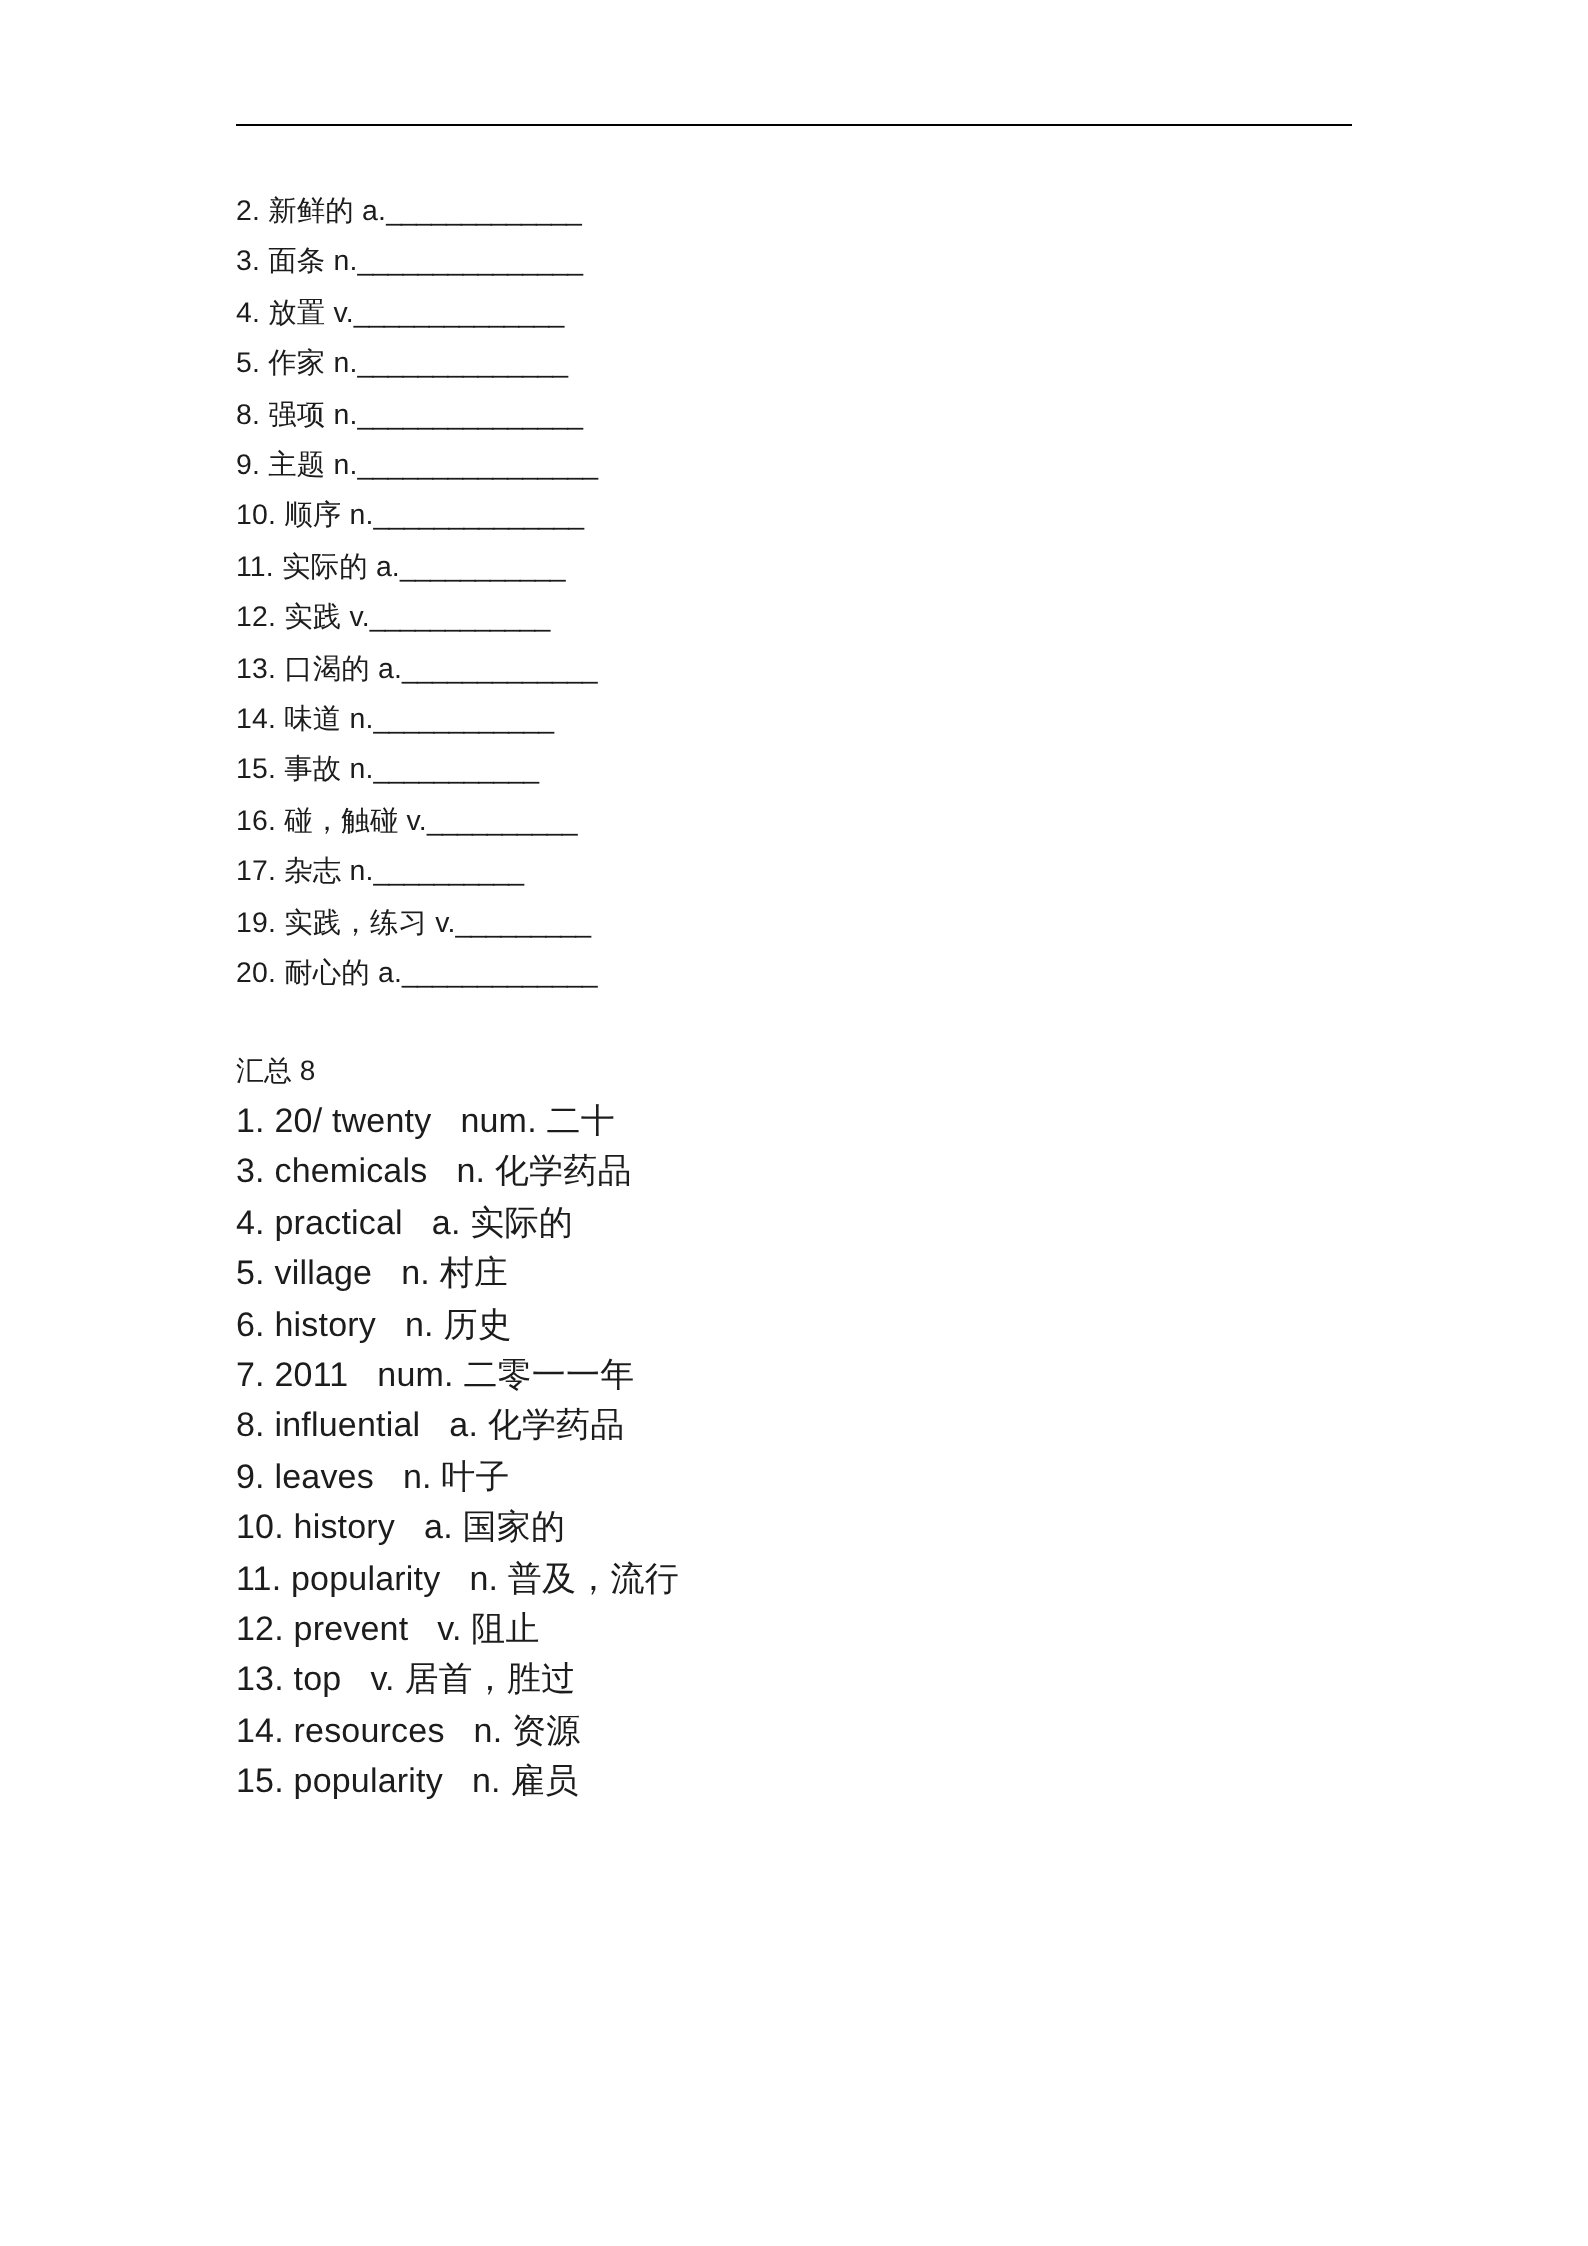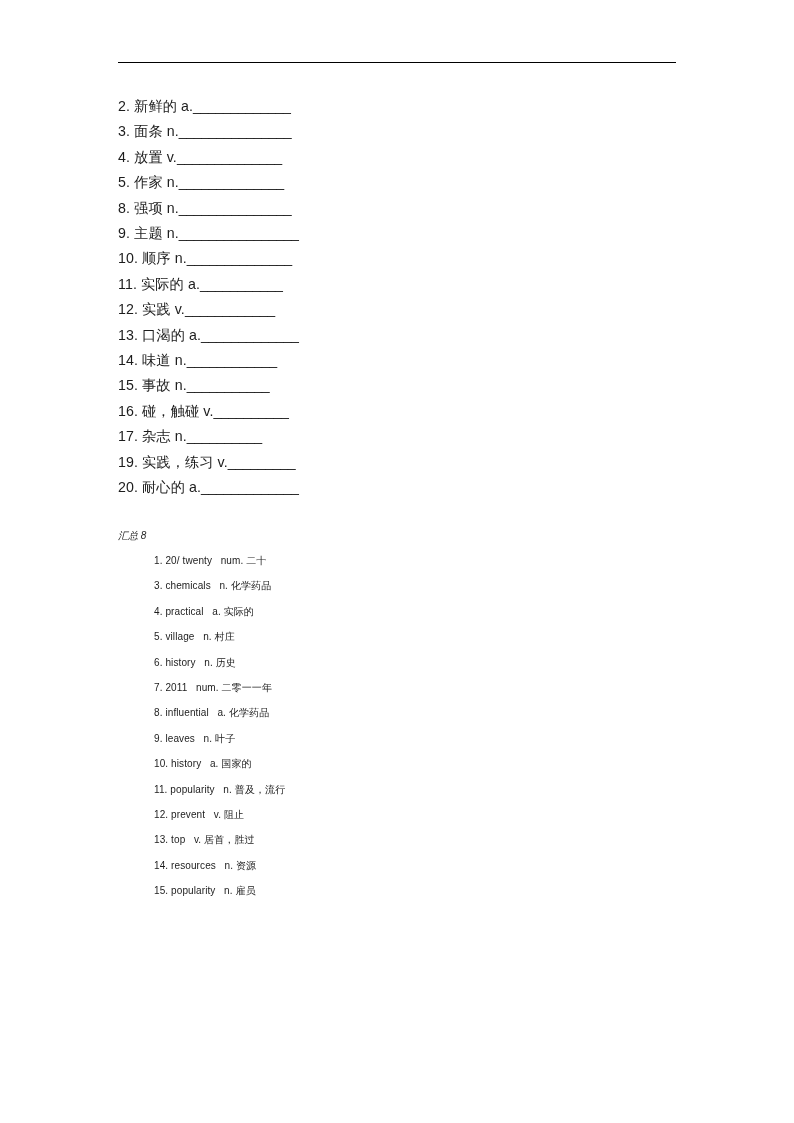--- a/index.html
+++ b/index.html
@@ -59,31 +59,29 @@
     display: inline;
   }
   .vocab-item .blank {
     display: inline;
     letter-spacing: -0.4px;
   }
   .section-gap {
     height: 22px;
   }
   .section-heading {
-    font-size: 10px;
+    font-size: 14px;
     line-height: 25.4px;
     white-space: nowrap;
-    font-style: italic;
   }
   .answer-item {
-    font-size: 10px;
+    font-size: 17px;
     line-height: 25.4px;
     white-space: nowrap;
     letter-spacing: 0.1px;
-    margin-left: 36px;
   }
   .answer-item .num,
   .answer-item .word,
   .answer-item .pos,
   .answer-item .meaning {
     display: inline;
   }
   .sp-sm { display: inline; white-space: pre; }
 </style>
 </head>

